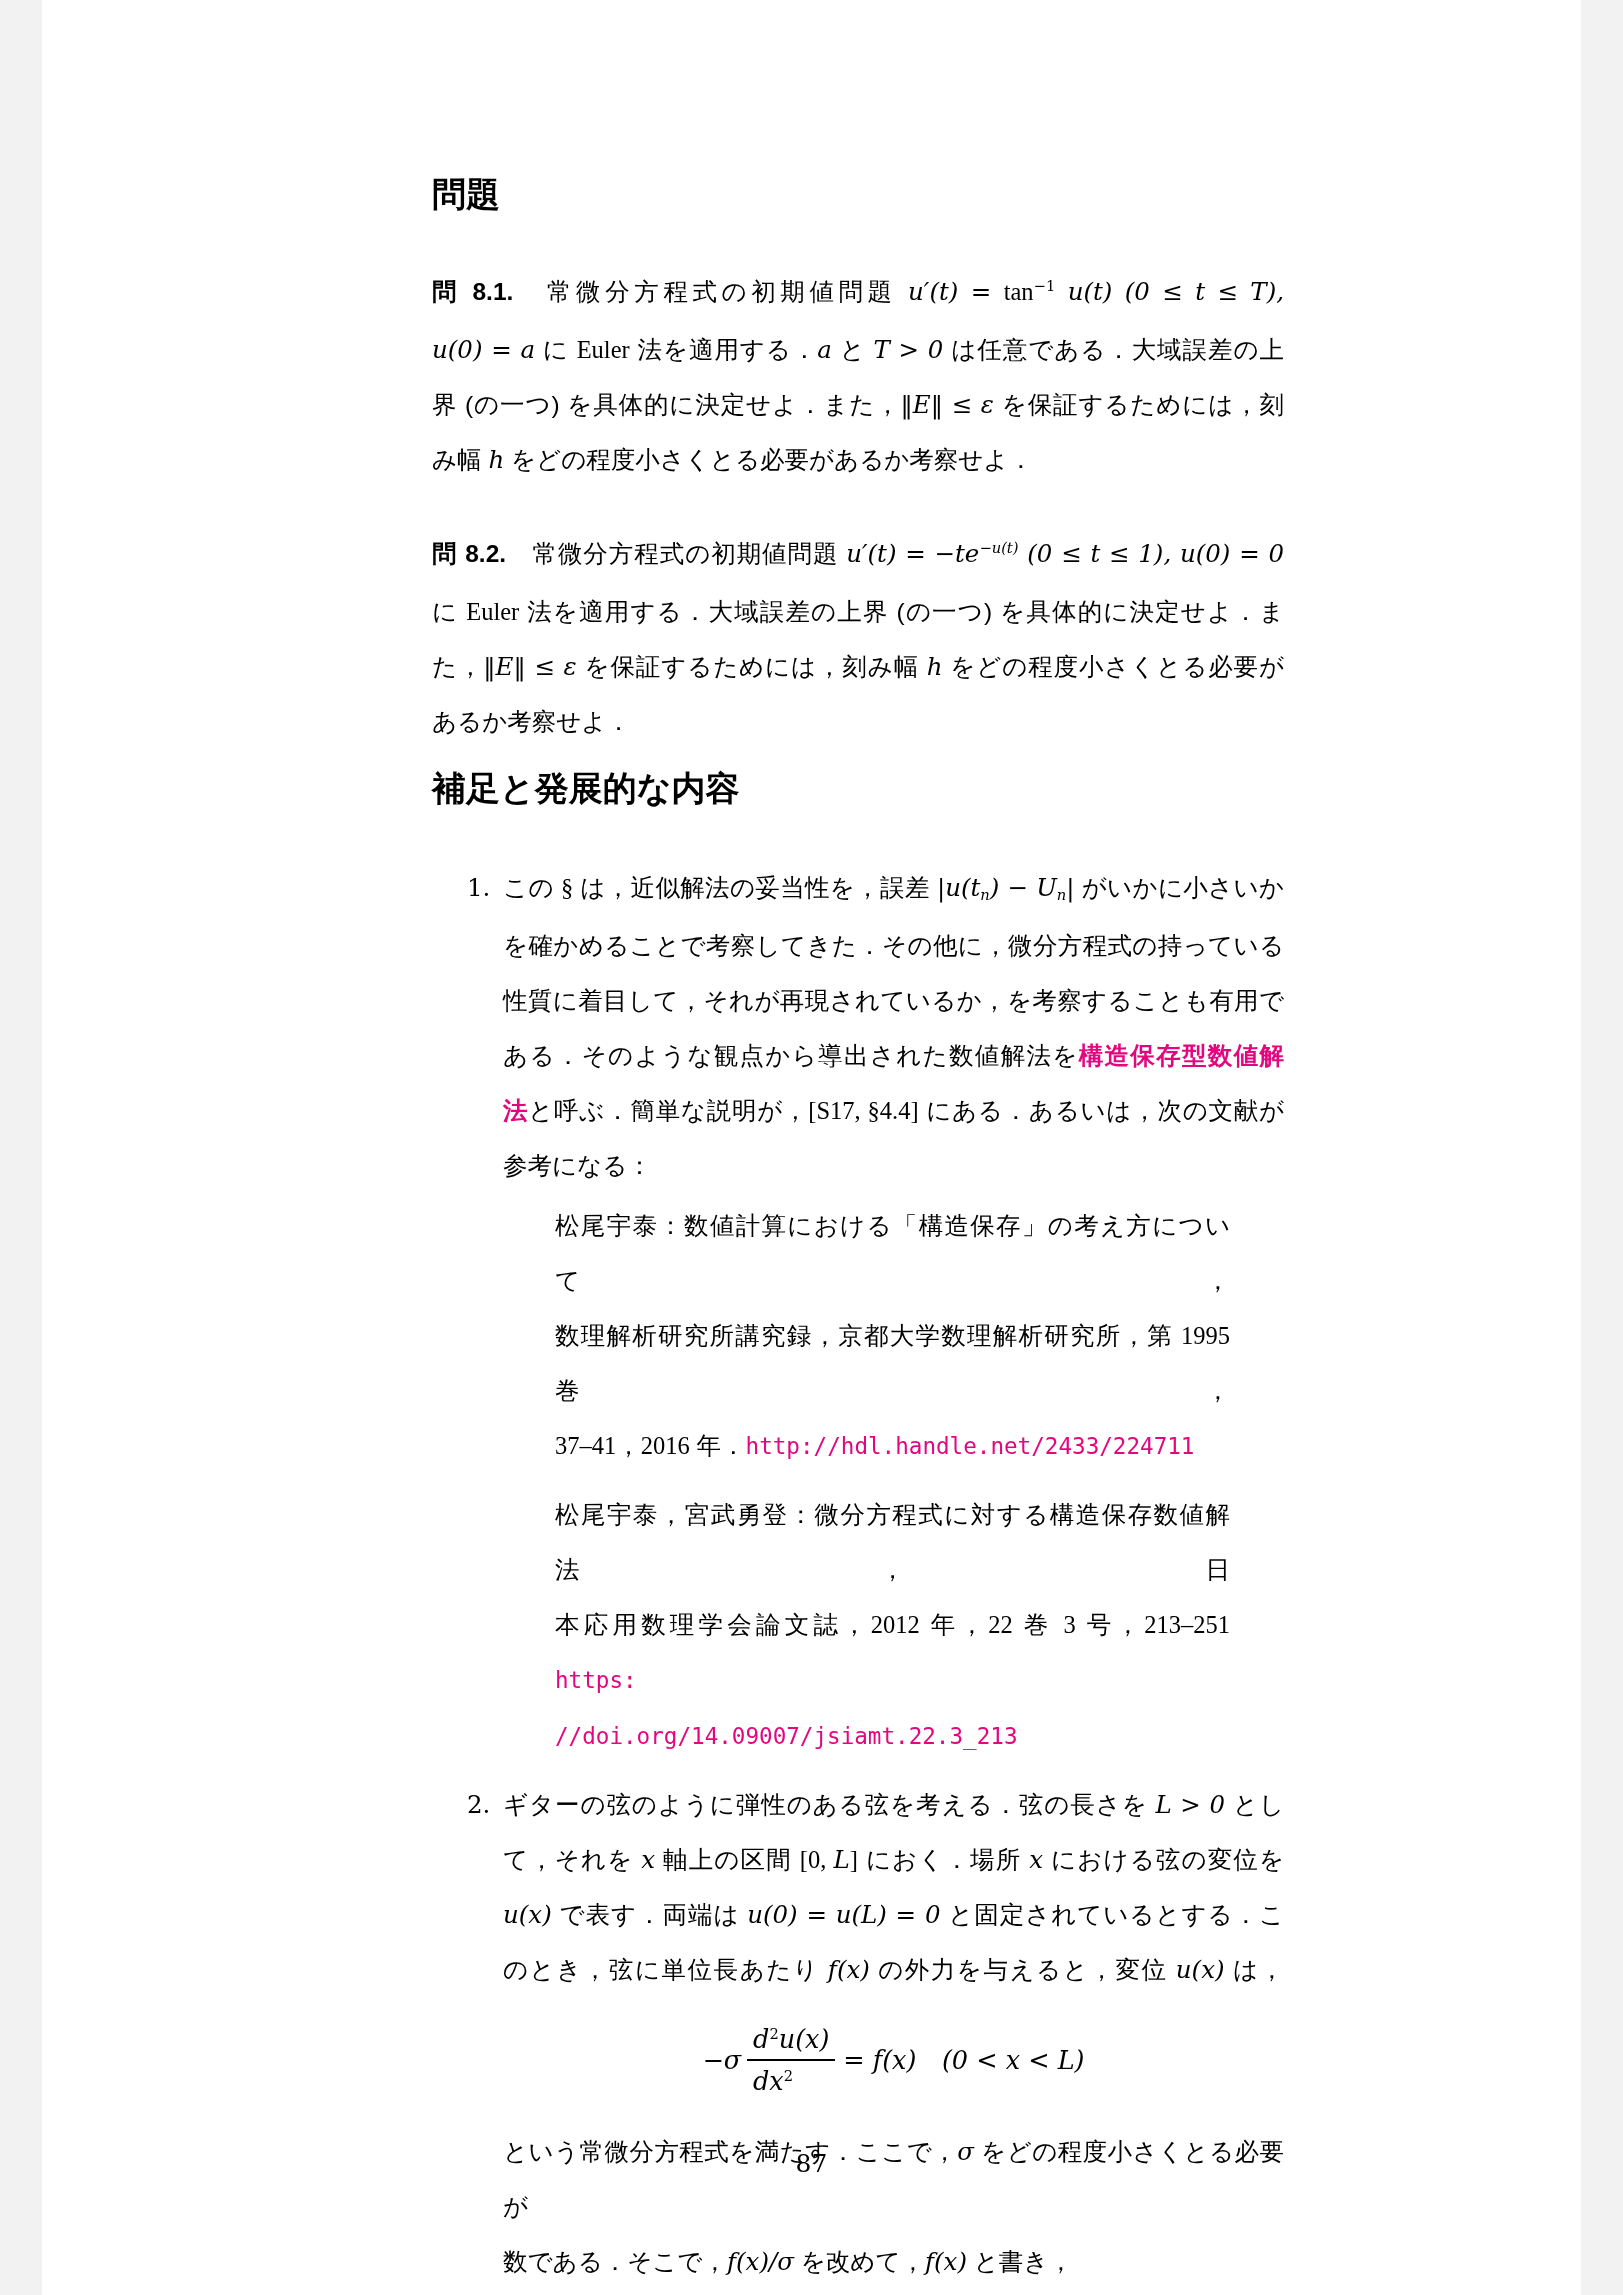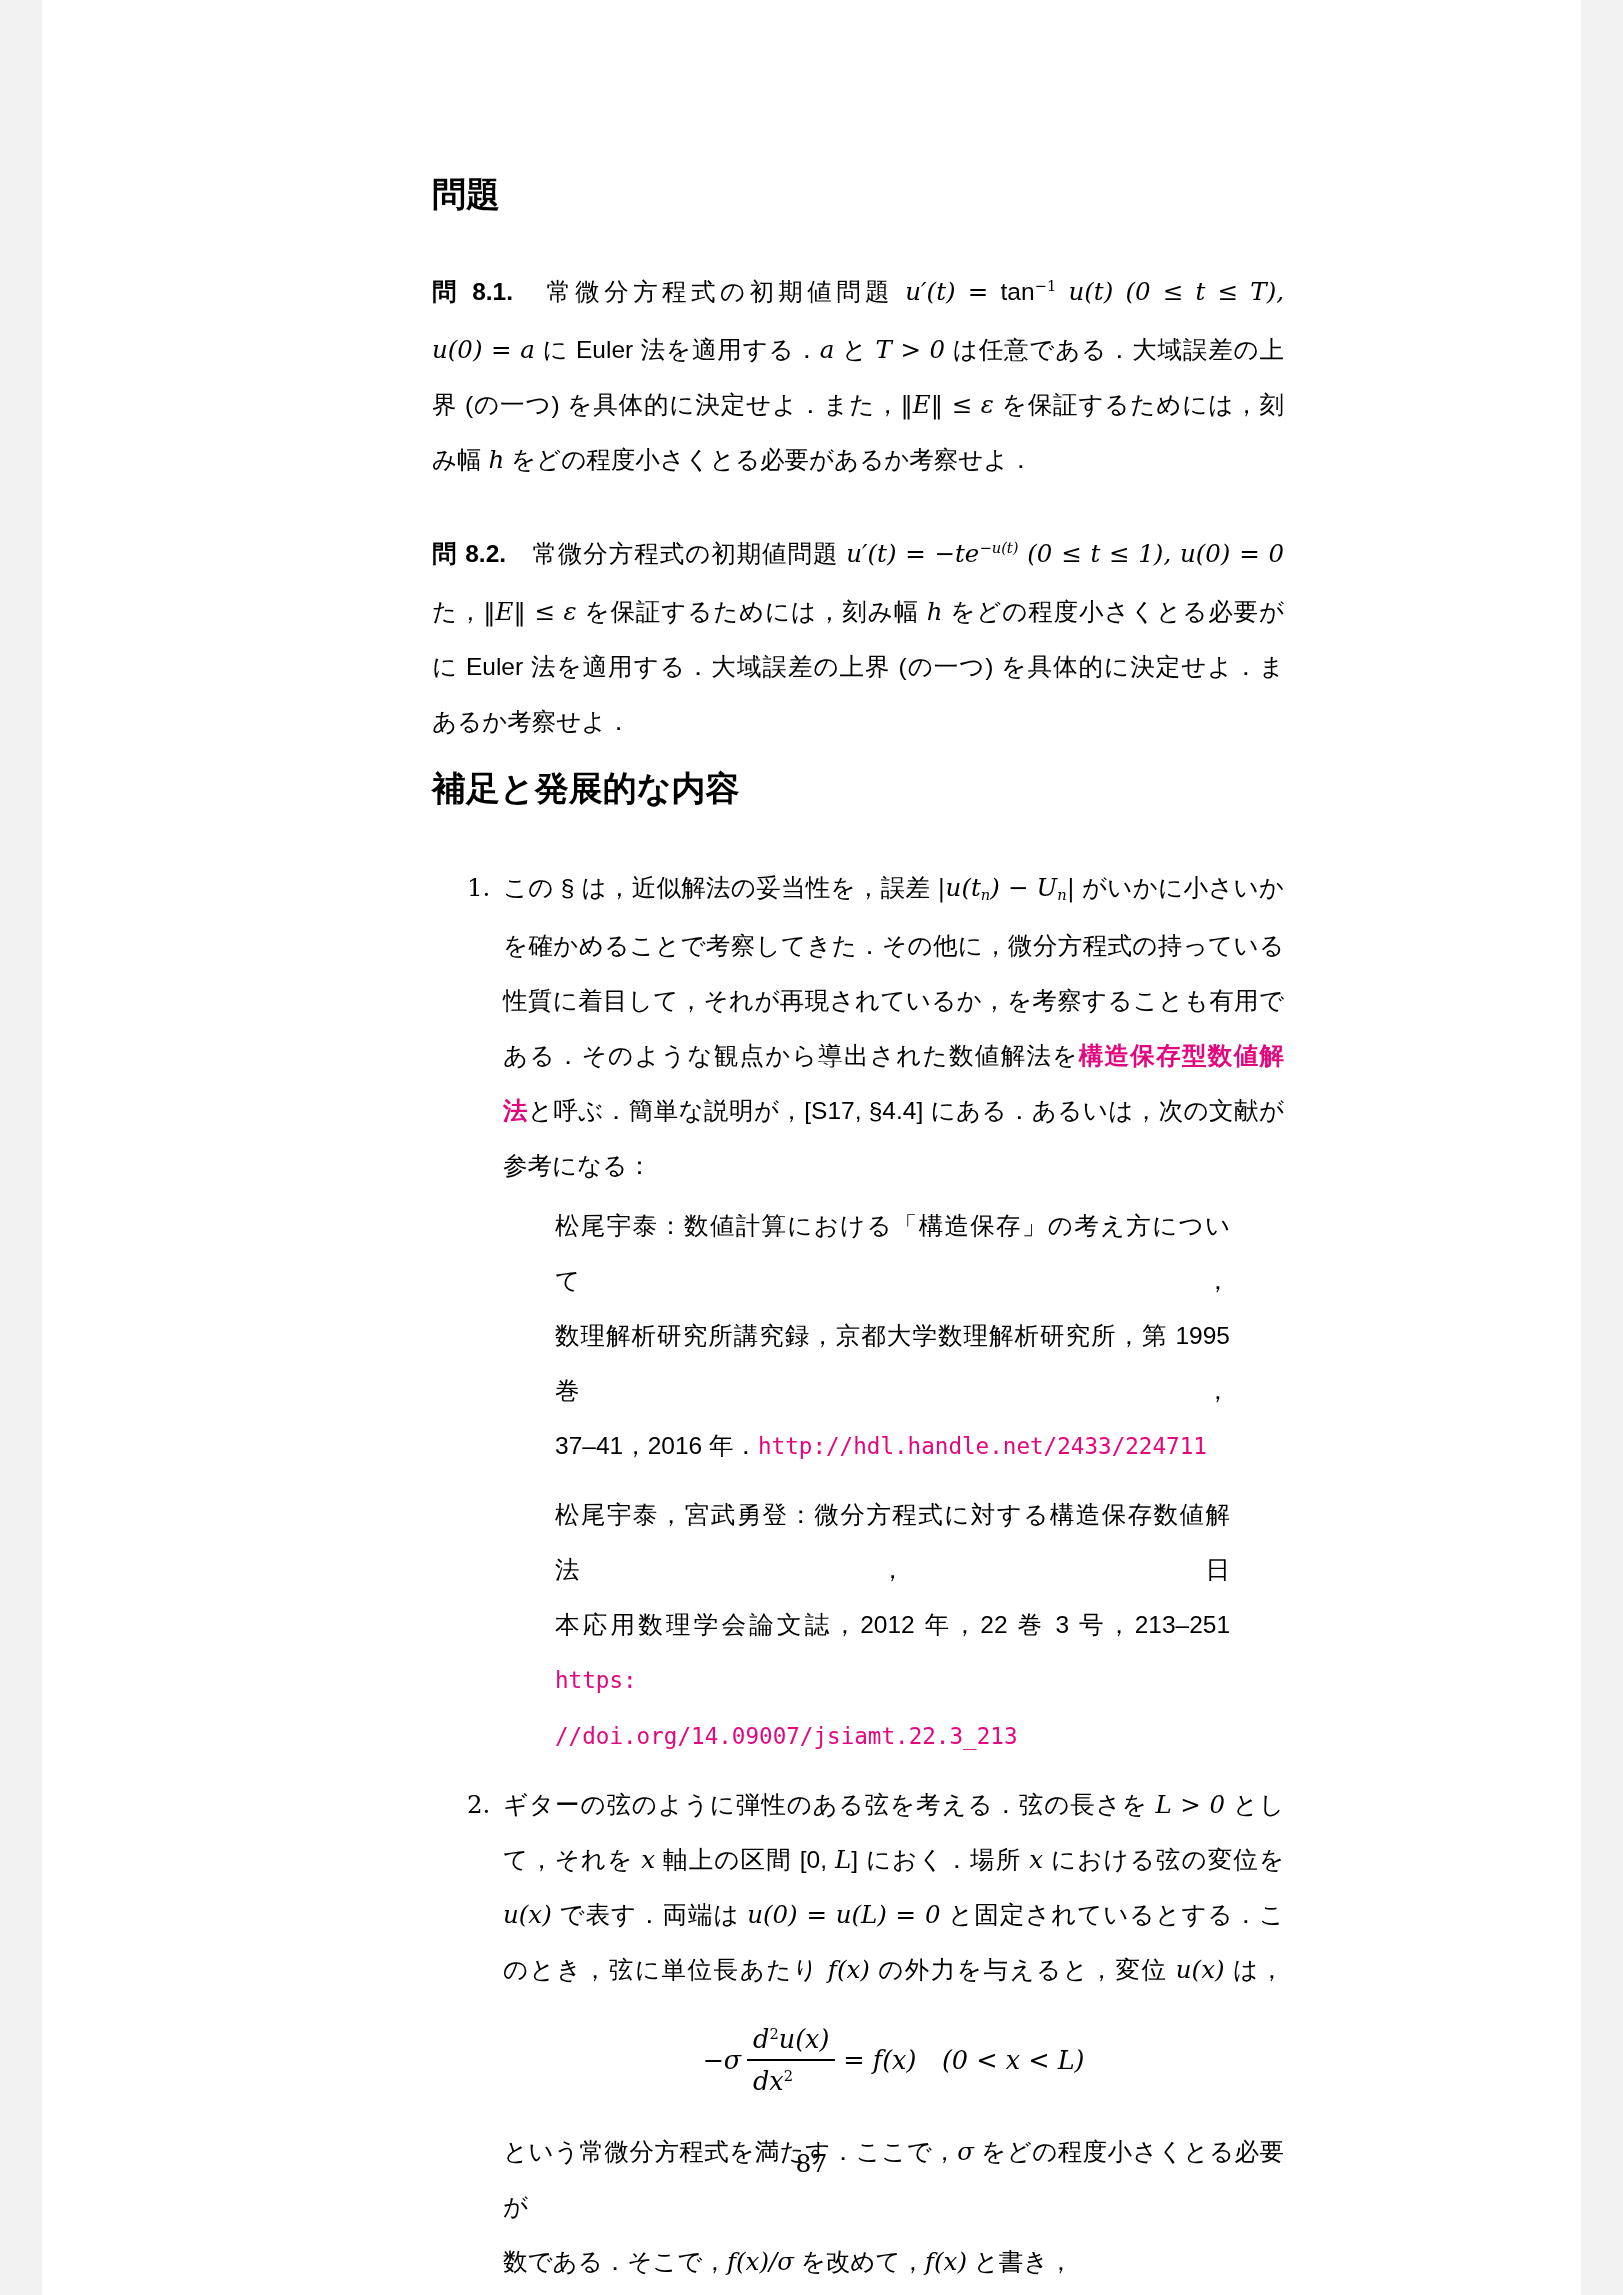--- a/index.html
+++ b/index.html
@@ -24,21 +24,21 @@
     font-size: 34px; font-weight: bold;
     line-height: 55px; margin: 0;
   }
   #h-problems { margin-bottom: 42px; }
   #h-supplement { margin-top: 12.3px; margin-bottom: 44px; }
   .para { margin: 0; }
   #problem-8-1 { margin-bottom: 39px; }
   .line { text-align: justify; text-align-last: justify; white-space: normal; }
   .line.nj { text-align-last: left; }
   
-  .m   { font-family: Liberation Sans, sans-serif; }
+  .m   { font-family: Liberation Serif, serif; }
   .i   { font-family: "DejaVu Serif", "Liberation Serif", serif; font-style: italic; }
   .b   { font-weight: bold; }
   .a   { color: var(--accent); font-weight: bold; }
   .u   { font-family: "DejaVu Sans Mono", "Liberation Mono", monospace; color: var(--accent); font-size: 22.6px; }
   .sup, .isup, .isub {
     font-family: "DejaVu Serif", "Liberation Serif", serif;
     font-size: 14.7px; position: relative;
   }
   .sup  { top: -0.62em; }
   .isup { top: -0.62em; font-style: italic; }
@@ -80,22 +80,22 @@
 
     <div class="para" id="problem-8-1">
         <div class="line"><span class="b">問 8.1.</span><span>　常微分方程式の初期値問題 </span><span class="i">u′(t) = </span><span class="m">tan</span><span class="sup">−1</span><span class="i"> u(t) (0 ≤ t ≤ T),</span></div>
         <div class="line"><span class="i">u(0) = a</span><span> に </span><span class="m">Euler</span><span> 法を適用する．</span><span class="i">a</span><span> と </span><span class="i">T &gt; 0</span><span> は任意である．大域誤差の上</span></div>
         <div class="line"><span>界 (の一つ) を具体的に決定せよ．また，</span><span class="i">‖E‖ ≤ ε</span><span> を保証するためには，刻</span></div>
         <div class="line nj"><span>み幅 </span><span class="i">h</span><span> をどの程度小さくとる必要があるか考察せよ．</span></div>
       </div>
 
     <div class="para" id="problem-8-2">
         <div class="line"><span class="b">問 8.2.</span><span>　常微分方程式の初期値問題 </span><span class="i">u′(t) = −te</span><span class="isup">−u(t)</span><span class="i"> (0 ≤ t ≤ 1), u(0) = 0</span></div>
+        <div class="line"><span>に </span><span class="m">Euler</span><span> 法を適用する．大域誤差の上界 (の一つ) を具体的に決定せよ．ま</span></div>
         <div class="line"><span>た，</span><span class="i">‖E‖ ≤ ε</span><span> を保証するためには，刻み幅 </span><span class="i">h</span><span> をどの程度小さくとる必要が</span></div>
-        <div class="line"><span>に </span><span class="m">Euler</span><span> 法を適用する．大域誤差の上界 (の一つ) を具体的に決定せよ．ま</span></div>
         <div class="line nj"><span>あるか考察せよ．</span></div>
       </div>
 
     <h1 class="hsec" id="h-supplement">補足と発展的な内容</h1>
 
     <div class="list-item">
       <span class="marker">1.</span>
       <div class="itext">
         <div>
             <div class="line"><span>この </span><span class="m">§</span><span> は，近似解法の妥当性を，誤差 </span><span class="i">|u(t</span><span class="isub">n</span><span class="i">) − U</span><span class="isub">n</span><span class="i">|</span><span> がいかに小さいか</span></div>

